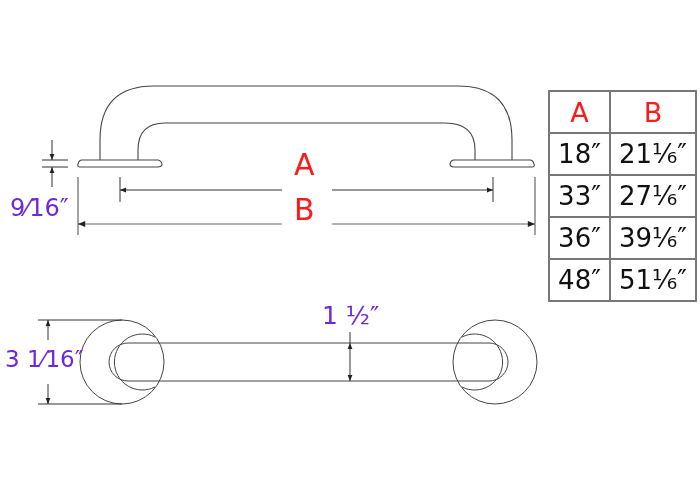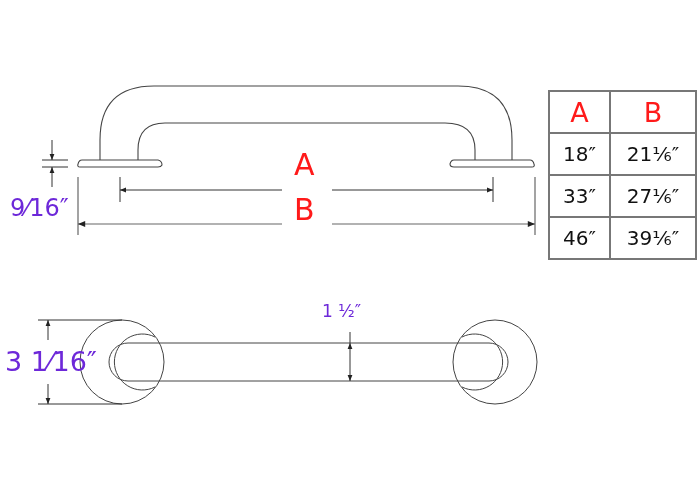--- a/index.html
+++ b/index.html
@@ -4,21 +4,21 @@
   <style>
     html, body { margin: 0; padding: 0; background: #ffffff; }
     body { width: 700px; height: 500px; position: relative; overflow: hidden;
            font-family: "DejaVu Sans", "Liberation Sans", sans-serif; }
     #drawing { position: absolute; left: 0; top: 0; }
     .dim-text { position: absolute; color: #6d28d9; font-size: 24px; line-height: 1; white-space: nowrap; }
     .red-label { position: absolute; color: #ff1a1a; font-size: 30px; line-height: 1; background: #fff; padding: 0 6px; }
     table.spec { position: absolute; left: 548px; top: 90px; border-collapse: collapse;
                  border: 2px solid #777; }
     table.spec td, table.spec th { border: 2px solid #777; height: 40px; padding: 0 4px;
-                 font-size: 20px; font-weight: normal; text-align: center; color: #111;
+                 font-size: 26px; font-weight: normal; text-align: center; color: #111;
                  font-family: "DejaVu Sans", sans-serif; }
     table.spec th { color: #ff1a1a; font-size: 27px; }
     table.spec .colA { width: 51px; }
     table.spec .colB { width: 76px; }
   </style>
 </head>
 <body>
 
 <svg id="drawing" width="700" height="500" viewBox="0 0 700 500">
   <defs>
@@ -81,35 +81,39 @@
     <line x1="350" y1="332" x2="350" y2="343"></line>
     <line x1="350" y1="362" x2="350" y2="343" marker-end="url(#arr)"></line>
     <line x1="350" y1="362" x2="350" y2="381" marker-end="url(#arr)"></line>
   </g>
 </svg>
 
 <div class="dim-text" style="left:10px; top:196px;">9⁄16″</div>
 <div class="red-label" style="left:288px; top:150px; background:transparent;">A</div>
 <div class="red-label" style="left:288px; top:195px;">B</div>
 
-<div class="dim-text" style="left:5px; top:348px; font-size:27px;">3 1⁄16″</div>
-<div class="dim-text" style="left:322px; top:303px; font-size:17px;">1 ½″</div>
+<div class="dim-text" style="left:5px; top:348px; font-size:23px;">3 1⁄16″</div>
+<div class="dim-text" style="left:322px; top:303px; font-size:25px;">1 ½″</div>
 
 <table class="spec">
   <tbody>
       <tr>
     <th class="colA">A</th>
     <th class="colB">B</th>
   </tr>
   <tr>
     <td>18″</td>
     <td>21⅙″</td>
   </tr>
   <tr>
     <td>33″</td>
     <td>27⅙″</td>
   </tr>
   <tr>
-    <td>46″</td>
+    <td>36″</td>
     <td>39⅙″</td>
+  </tr>
+  <tr>
+    <td>48″</td>
+    <td>51⅙″</td>
   </tr>
 </tbody>
   </table>
 
 </body></html>

